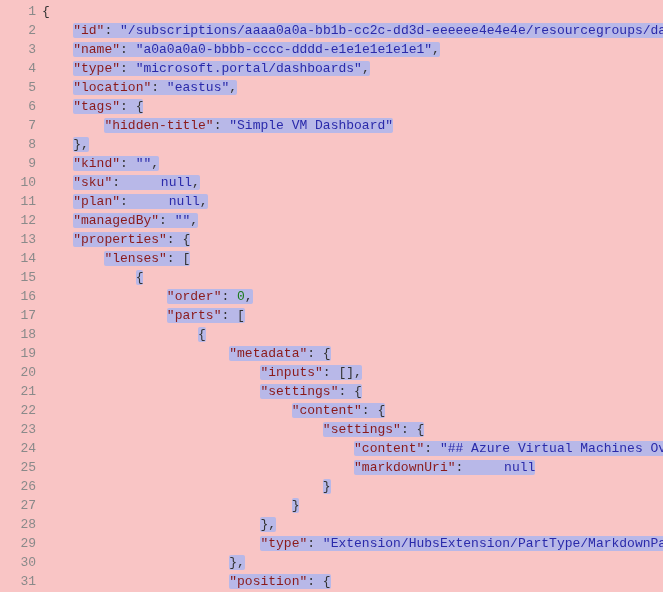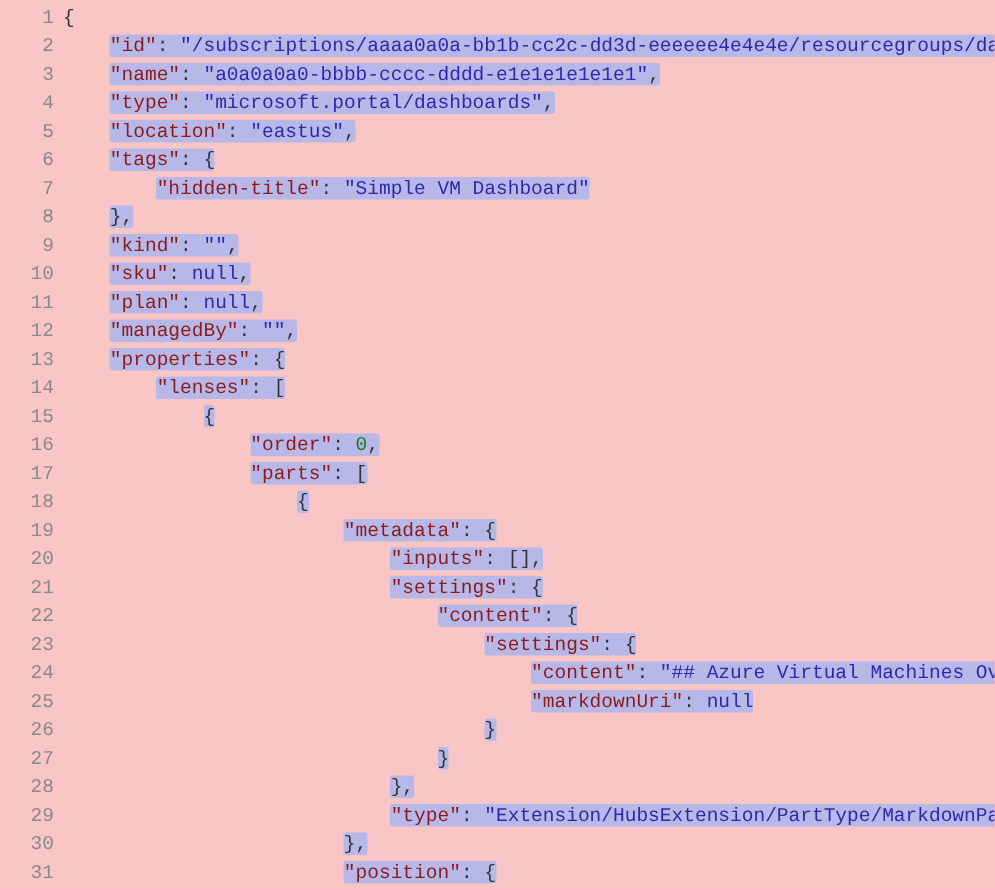--- a/index.html
+++ b/index.html
@@ -30,21 +30,21 @@
     color: #8a8a8a;
     user-select: none;
     flex-shrink: 0;
   }
   .code {
     color: #333;
   }
   .key { color: #8b1a1a; }        
   .string { color: #2a2aaa; }     
   .num { color: #1a7a1a; }        
-  .null { color: #2a2aaa; }       
+  .null { color: #2a2aaa; margin-left: 33px; }       
   .punc { color: #333; }          
   .hl {
     background: #b8b8e8;
     border-radius: 2px;
   }
 </style>
 </head>
 <body>
 
 <div class="editor" id="editor"><div class="line"><span class="gutter">1</span><span class="code"><span></span><span class="punc">{</span></span></div><div class="line"><span class="gutter">2</span><span class="code"><span>    </span><span class="hl"><span class="key">"id"</span><span class="punc">: </span><span class="string">"/subscriptions/aaaa0a0a-bb1b-cc2c-dd3d-eeeeee4e4e4e/resourcegroups/dash</span></span></span></div><div class="line"><span class="gutter">3</span><span class="code"><span>    </span><span class="hl"><span class="key">"name"</span><span class="punc">: </span><span class="string">"a0a0a0a0-bbbb-cccc-dddd-e1e1e1e1e1e1"</span><span class="punc">,</span></span></span></div><div class="line"><span class="gutter">4</span><span class="code"><span>    </span><span class="hl"><span class="key">"type"</span><span class="punc">: </span><span class="string">"microsoft.portal/dashboards"</span><span class="punc">,</span></span></span></div><div class="line"><span class="gutter">5</span><span class="code"><span>    </span><span class="hl"><span class="key">"location"</span><span class="punc">: </span><span class="string">"eastus"</span><span class="punc">,</span></span></span></div><div class="line"><span class="gutter">6</span><span class="code"><span>    </span><span class="hl"><span class="key">"tags"</span><span class="punc">: {</span></span></span></div><div class="line"><span class="gutter">7</span><span class="code"><span>        </span><span class="hl"><span class="key">"hidden-title"</span><span class="punc">: </span><span class="string">"Simple VM Dashboard"</span></span></span></div><div class="line"><span class="gutter">8</span><span class="code"><span>    </span><span class="hl"><span class="punc">},</span></span></span></div><div class="line"><span class="gutter">9</span><span class="code"><span>    </span><span class="hl"><span class="key">"kind"</span><span class="punc">: </span><span class="string">""</span><span class="punc">,</span></span></span></div><div class="line"><span class="gutter">10</span><span class="code"><span>    </span><span class="hl"><span class="key">"sku"</span><span class="punc">: </span><span class="null">null</span><span class="punc">,</span></span></span></div><div class="line"><span class="gutter">11</span><span class="code"><span>    </span><span class="hl"><span class="key">"plan"</span><span class="punc">: </span><span class="null">null</span><span class="punc">,</span></span></span></div><div class="line"><span class="gutter">12</span><span class="code"><span>    </span><span class="hl"><span class="key">"managedBy"</span><span class="punc">: </span><span class="string">""</span><span class="punc">,</span></span></span></div><div class="line"><span class="gutter">13</span><span class="code"><span>    </span><span class="hl"><span class="key">"properties"</span><span class="punc">: {</span></span></span></div><div class="line"><span class="gutter">14</span><span class="code"><span>        </span><span class="hl"><span class="key">"lenses"</span><span class="punc">: [</span></span></span></div><div class="line"><span class="gutter">15</span><span class="code"><span>            </span><span class="hl"><span class="punc">{</span></span></span></div><div class="line"><span class="gutter">16</span><span class="code"><span>                </span><span class="hl"><span class="key">"order"</span><span class="punc">: </span><span class="num">0</span><span class="punc">,</span></span></span></div><div class="line"><span class="gutter">17</span><span class="code"><span>                </span><span class="hl"><span class="key">"parts"</span><span class="punc">: [</span></span></span></div><div class="line"><span class="gutter">18</span><span class="code"><span>                    </span><span class="hl"><span class="punc">{</span></span></span></div><div class="line"><span class="gutter">19</span><span class="code"><span>                        </span><span class="hl"><span class="key">"metadata"</span><span class="punc">: {</span></span></span></div><div class="line"><span class="gutter">20</span><span class="code"><span>                            </span><span class="hl"><span class="key">"inputs"</span><span class="punc">: [],</span></span></span></div><div class="line"><span class="gutter">21</span><span class="code"><span>                            </span><span class="hl"><span class="key">"settings"</span><span class="punc">: {</span></span></span></div><div class="line"><span class="gutter">22</span><span class="code"><span>                                </span><span class="hl"><span class="key">"content"</span><span class="punc">: {</span></span></span></div><div class="line"><span class="gutter">23</span><span class="code"><span>                                    </span><span class="hl"><span class="key">"settings"</span><span class="punc">: {</span></span></span></div><div class="line"><span class="gutter">24</span><span class="code"><span>                                        </span><span class="hl"><span class="key">"content"</span><span class="punc">: </span><span class="string">"## Azure Virtual Machines Over</span></span></span></div><div class="line"><span class="gutter">25</span><span class="code"><span>                                        </span><span class="hl"><span class="key">"markdownUri"</span><span class="punc">: </span><span class="null">null</span></span></span></div><div class="line"><span class="gutter">26</span><span class="code"><span>                                    </span><span class="hl"><span class="punc">}</span></span></span></div><div class="line"><span class="gutter">27</span><span class="code"><span>                                </span><span class="hl"><span class="punc">}</span></span></span></div><div class="line"><span class="gutter">28</span><span class="code"><span>                            </span><span class="hl"><span class="punc">},</span></span></span></div><div class="line"><span class="gutter">29</span><span class="code"><span>                            </span><span class="hl"><span class="key">"type"</span><span class="punc">: </span><span class="string">"Extension/HubsExtension/PartType/MarkdownPart</span></span></span></div><div class="line"><span class="gutter">30</span><span class="code"><span>                        </span><span class="hl"><span class="punc">},</span></span></span></div><div class="line"><span class="gutter">31</span><span class="code"><span>                        </span><span class="hl"><span class="key">"position"</span><span class="punc">: {</span></span></span></div></div>

